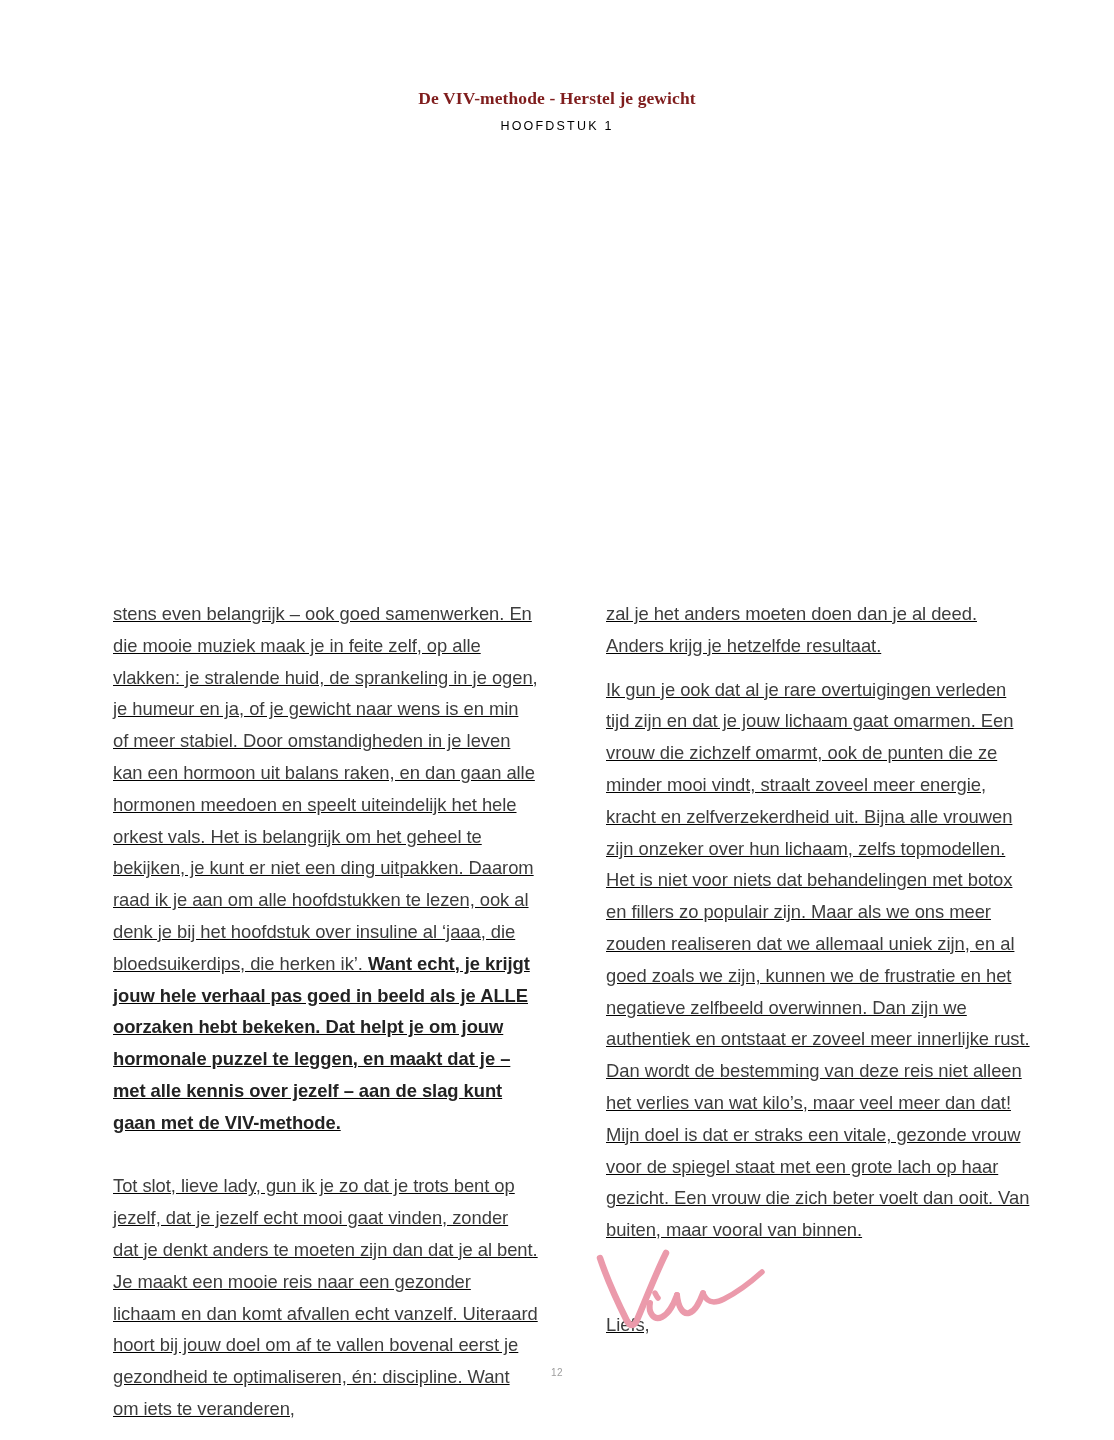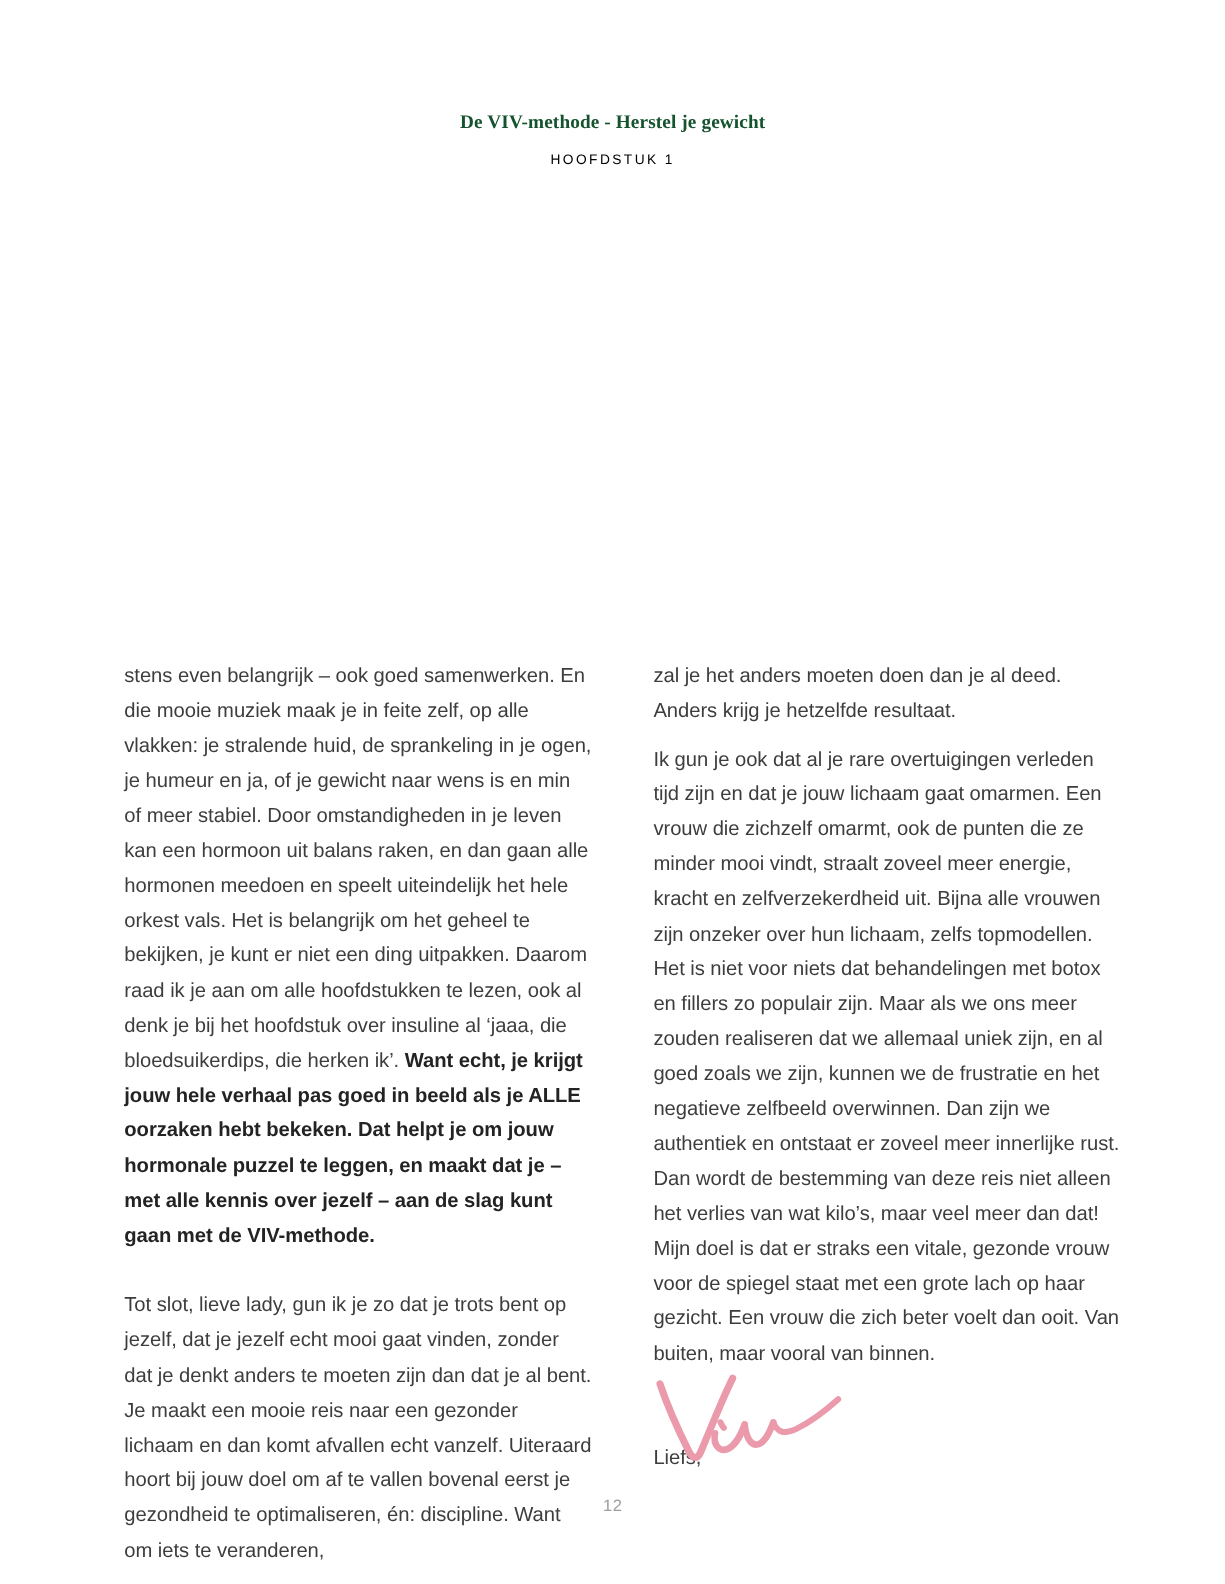--- a/index.html
+++ b/index.html
@@ -28,23 +28,23 @@
     top: 84px;
     left: 0;
     width: 1114px;
     text-align: center;
   }
   .book-title {
     font-family: "Liberation Serif", "DejaVu Serif", serif;
     font-weight: bold;
     font-size: 17.5px;
     letter-spacing: 0.1px;
-    color: #14532d;
+    color: #7f1d1d;
     line-height: 1.25;
-    margin: 16px;
+    margin: 4px;
     white-space: nowrap;
   }
   .chapter-label {
     font-family: "Liberation Sans", sans-serif;
     font-size: 12.5px;
     letter-spacing: 2.2px;
     color: #000000;
     margin: 9px 0 0 0;
     font-weight: 400;
     white-space: nowrap;
@@ -55,23 +55,24 @@
     position: absolute;
     top: 598px;
     left: 113px;
     width: 906px;
     height: 706px;
   }
   .col {
     position: absolute;
     top: 0;
     width: 425px;
+    text-decoration: underline;
   }
   .col-left  { left: 0; }
-  .col-right { left: 481px; }
+  .col-right { left: 493px; }
 
   .col p {
     margin: 0;
     font-size: 18.4px;
     line-height: 31.8px;
     color: #3d3d3d;
     letter-spacing: -0.05px;
     font-weight: 400;
   }
   .col p + p { margin-top: 31.8px; }
@@ -97,21 +98,21 @@
   }
   .signature svg { display: block; width: 175px; height: 92px; }
 
   
   .folio {
     position: absolute;
     bottom: 62px;
     left: 0;
     width: 1114px;
     text-align: center;
-    font-size: 15px;
+    font-size: 10px;
     color: #9d9d9d;
     letter-spacing: 0.4px;
   }
 </style>
 </head>
 <body>
 
 <div class="page">
 
   <div class="running-head">

